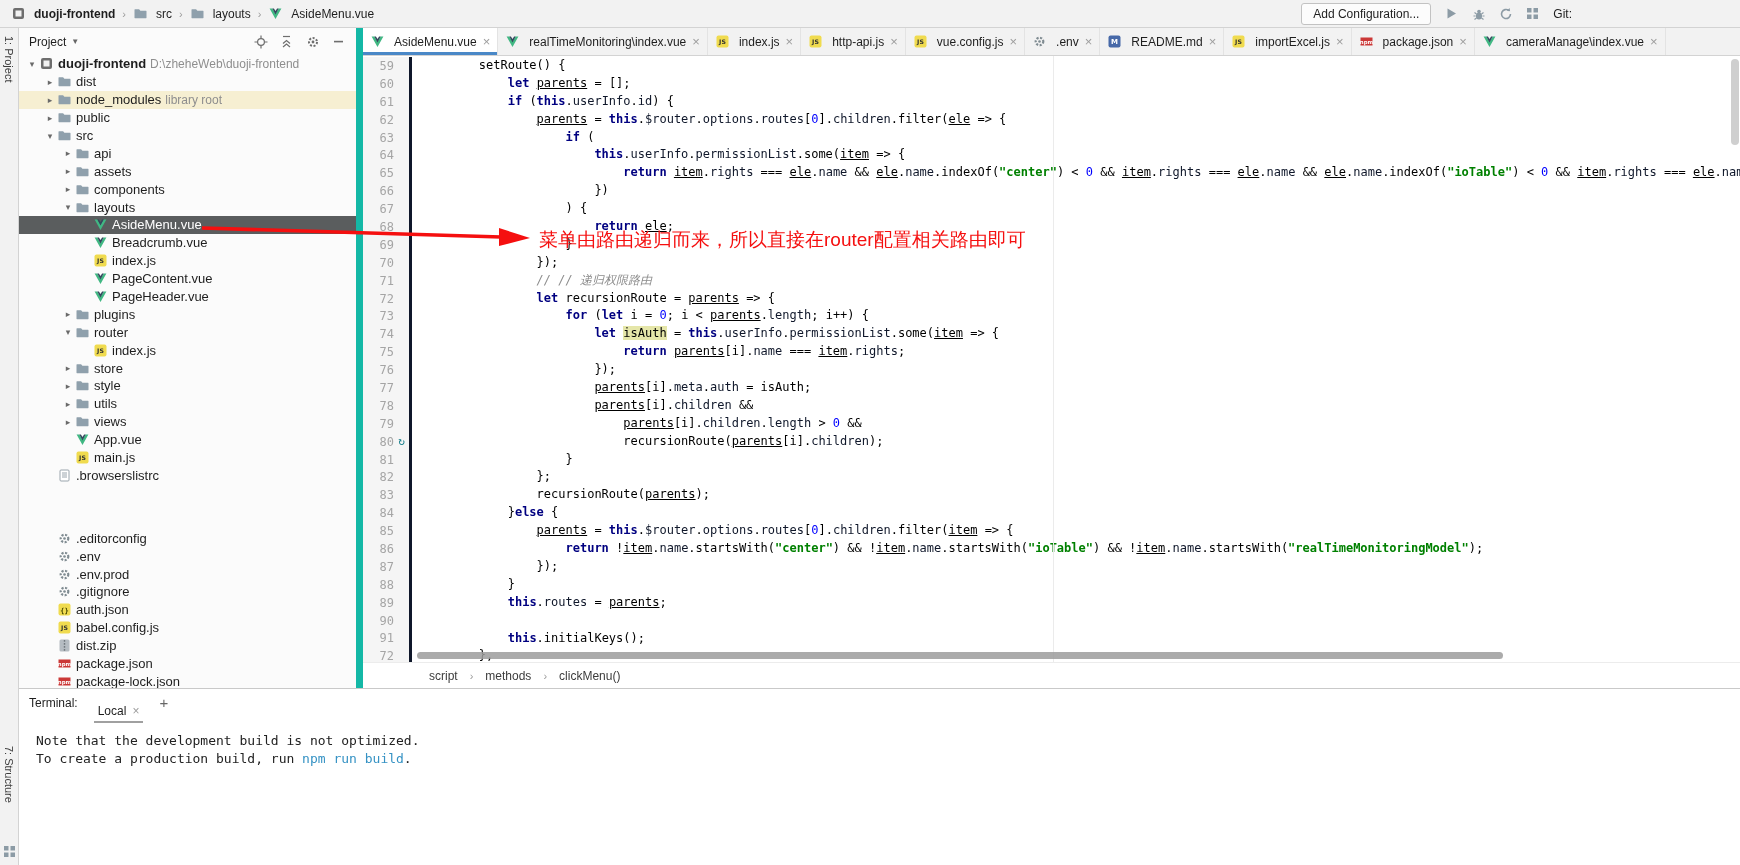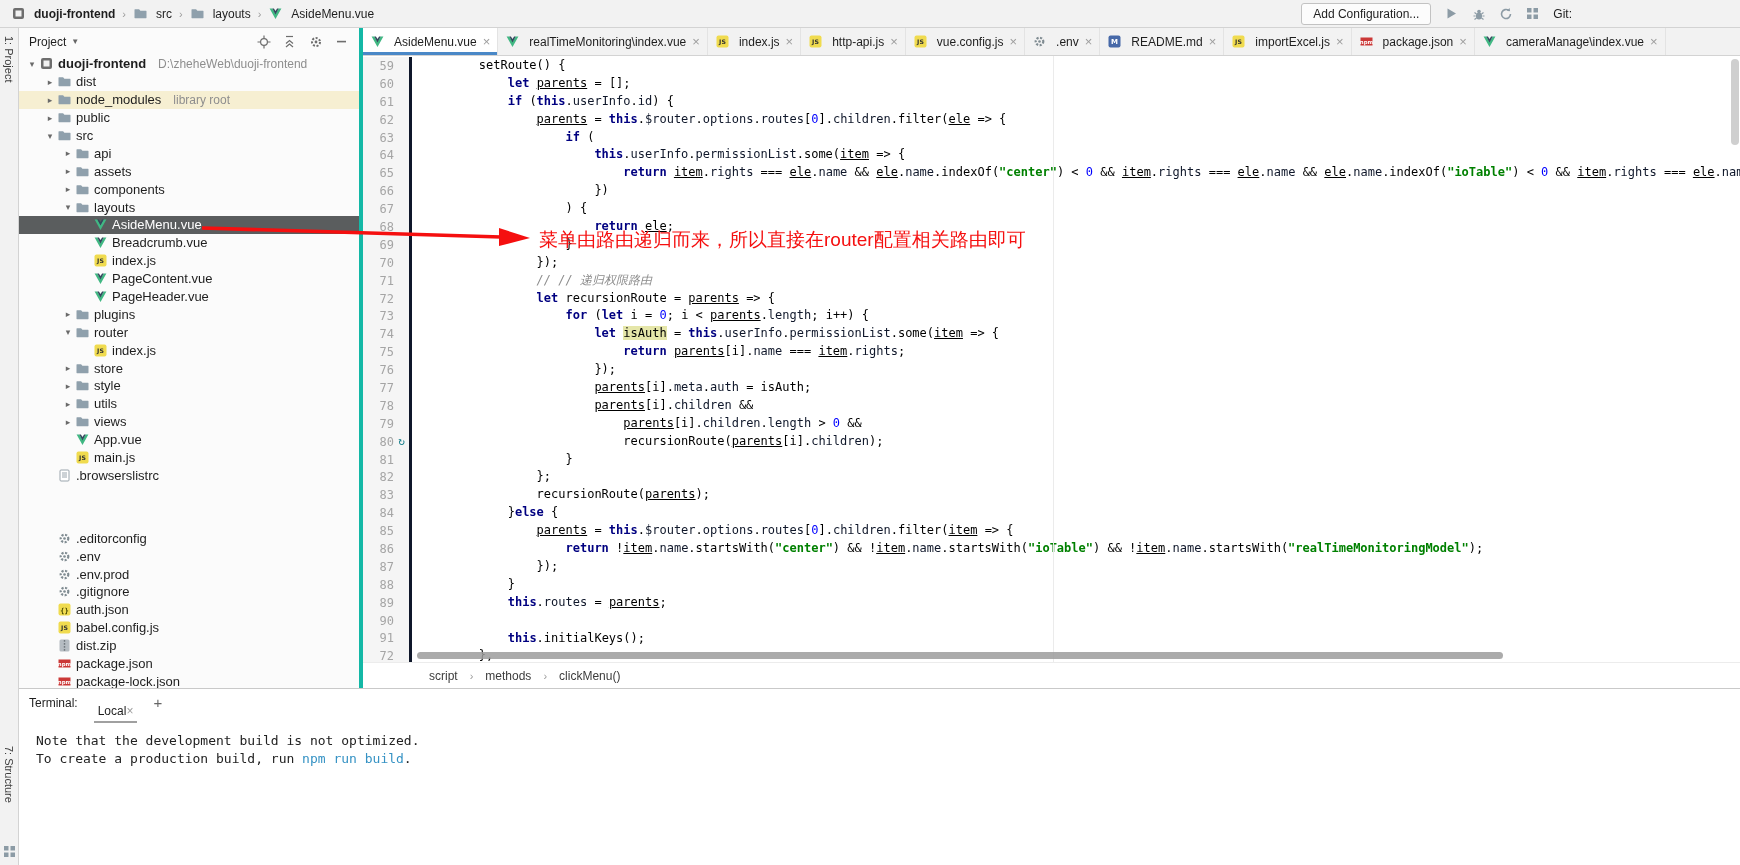--- a/index.html
+++ b/index.html
@@ -18,34 +18,34 @@
   .git-label{font-size:12px;color:#1E1E1E}
 
   
   .left-strip{position:absolute;left:0;top:28px;width:19px;height:837px;background:#F2F2F2;border-right:1px solid #D3D3D3;z-index:4}
   .strip-top{display:flex;flex-direction:column;align-items:center;padding-top:8px}
   .strip-bottom{position:absolute;bottom:48px;left:0;width:100%;display:flex;flex-direction:column;align-items:center}
   .strip-item{writing-mode:vertical-rl;font-size:11px;color:#3C3C3C;margin-bottom:14px;cursor:default;white-space:nowrap}
   .strip-corner{position:absolute;bottom:4px;left:3px}
 
   
-  .project-panel{position:absolute;left:19px;top:28px;width:344px;height:660px;background:#FBFBFB;border-right:4px solid #14b8a6;overflow:hidden;z-index:2}
+  .project-panel{position:absolute;left:19px;top:28px;width:344px;height:660px;background:#FBFBFB;border-right:7px solid #14b8a6;overflow:hidden;z-index:2}
   .panel-header{height:27px;display:flex;align-items:center;padding:0 10px;font-size:12px}
   .ph-title{display:flex;align-items:center;gap:5px}
   .caret{font-size:8px;color:#666}
   .ph-icons{margin-left:auto;display:flex;gap:11px;align-items:center}
   .ph-icon{width:15px;height:15px;display:inline-flex;align-items:center;justify-content:center}
   .tree{position:absolute;left:0;top:27px;right:0;bottom:0;overflow:hidden;font-size:13px}
   .tree-row{height:17.9px;display:flex;align-items:center;white-space:nowrap;cursor:default}
   .chev{width:14px;flex:none;text-align:center;font-size:9px;color:#6A6A6A}
   .tree-row.selected{background:#5A5D5E;color:#FFF}
   .tree-row.selected .chev{color:#EDEDED}
   .tree-row.library{background:#F6EFD2}
   .tlabel.bold{font-weight:bold}
-  .tsub{color:#8E8E8E;margin-left:12px;font-size:12px}
+  .tsub{color:#8E8E8E;margin-left:4px;font-size:12px}
   .ficon{width:15px;height:14px;display:inline-flex;align-items:center;justify-content:center;margin-right:4px;flex:none}
 
   
   .editor{position:absolute;left:363px;top:28px;right:0;height:660px;background:#FFF}
   .tab-bar{height:28px;background:#F2F2F2;border-bottom:1px solid #D3D3D3;display:flex;align-items:stretch;overflow:hidden}
   .tab{display:flex;align-items:center;gap:5px;padding:0 7px;font-size:12px;border-right:1px solid #E3E3E3;color:#1E1E1E;cursor:default}
   .tab.active{background:#FFF;box-shadow:inset 0 -3px 0 #4A88C7}
   .tab-close{color:#9D9D9D;font-size:13px;margin-left:1px}
   .code-wrap{position:absolute;left:0;top:28px;right:0;bottom:26px;overflow:hidden}
   .gutter{position:absolute;left:0;top:1px;width:49px;bottom:0;background:#F5F5F5;border-right:3px solid #0f172a}
@@ -63,21 +63,21 @@
   .t-hl{background:#E5E6A9}
   .margin-line{position:absolute;left:690px;top:0;bottom:0;width:1px;background:#EBEBEB}
   .hscroll{position:absolute;left:54px;bottom:29px;width:1086px;height:7px;background:#9C9C9C;border-radius:4px;opacity:.85}
   .vscroll{position:absolute;right:1px;top:31px;width:8px;height:86px;background:#CFCFCF;border-radius:4px}
   .crumb-bar{position:absolute;left:0;right:0;bottom:0;height:26px;background:#FFF;border-top:1px solid #ECECEC;display:flex;align-items:center;gap:12px;padding-left:66px;font-size:12px;color:#3C3C3C}
   .ec-sep{color:#9B9B9B;font-size:11px}
 
   
   .terminal{position:absolute;left:19px;top:688px;right:0;bottom:0;background:#FFF;border-top:1px solid #C9C9C9;z-index:3}
   .term-header{height:27px;display:flex;align-items:center;gap:16px;padding-left:10px;font-size:12px;color:#1E1E1E}
-  .term-tab{display:flex;align-items:center;gap:0;padding:21px 4px 3px;border-bottom:2px solid #A0A0A0;cursor:default}
+  .term-tab{display:flex;align-items:center;gap:6px;padding:21px 4px 3px;border-bottom:2px solid #A0A0A0;cursor:default}
   .term-close{color:#9D9D9D;font-size:12px}
   .term-plus{color:#666;font-size:15px;cursor:default}
   .term-body{padding:16px 0 0 17px;font:13px/18px "DejaVu Sans Mono",monospace;color:#222}
   .t-cmd{color:#3592C4}
 
   
   .annotation{position:absolute;left:0;top:0;width:100%;height:100%;pointer-events:none;z-index:20}
   .ann-arrow{position:absolute;left:196px;top:217px}
   .ann-text{position:absolute;left:539px;top:227px;font-size:19px;color:#F50F0F;white-space:nowrap;font-family:"Liberation Sans",sans-serif}
 </style>

